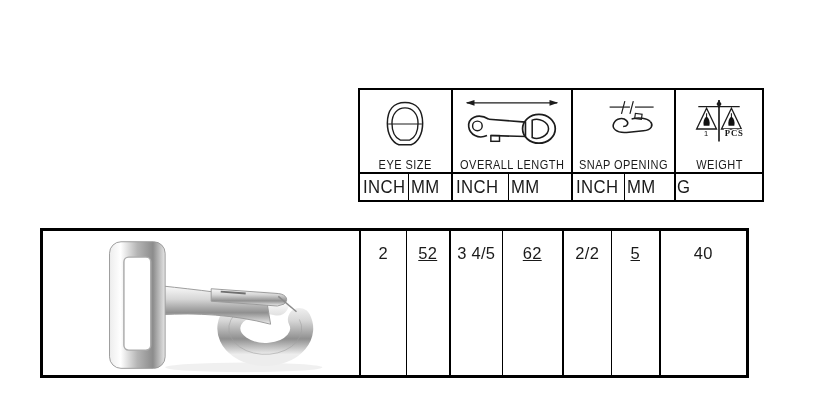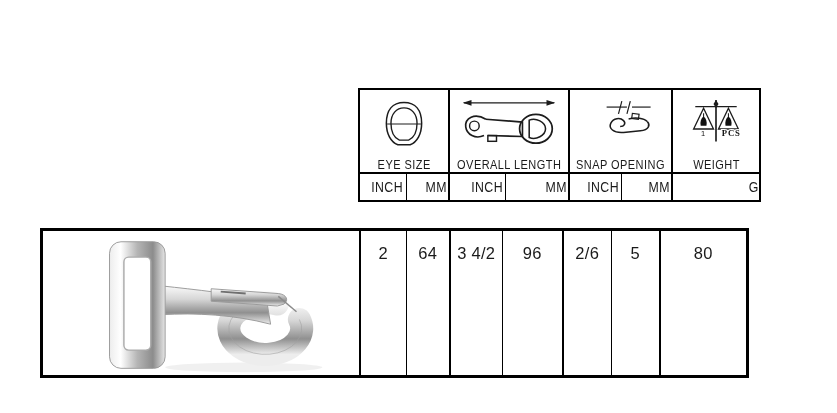--- a/index.html
+++ b/index.html
@@ -10,23 +10,23 @@
   table { border-collapse:collapse; table-layout:fixed; }
   td { padding:0; }
 
   
   .spec-head { position:absolute; left:358px; top:88px; border:2px solid #000; }
   .icon-cell { height:82px; vertical-align:bottom; text-align:center; }
   .icon-wrap { display:flex; flex-direction:column; align-items:center; justify-content:flex-end; height:82px; }
   .icon-area { flex:1; display:flex; align-items:center; justify-content:center; width:100%; }
   .col-label { font-size:12.5px; white-space:nowrap; }
   .cond { display:inline-block; transform:scaleX(0.88); transform-origin:center; letter-spacing:0.5px; }
-  .unit-cell { height:26px; text-align:right; font-size:14px; border-top:2px solid #000; }
+  .unit-cell { height:26px; text-align:left; font-size:19px; border-top:2px solid #000; }
   .gl { border-left:2px solid #000; }   
-  .tl { border-left:1px solid #000; }   
+  .tl { border-left:1px solid #000;text-decoration:underline; }   
 
   
   .spec-data { position:absolute; left:40px; top:228px; border:3px solid #000; }
   .spec-data td { vertical-align:top; text-align:center; }
   .value-cell { padding-top:13px; font-size:16.5px; letter-spacing:0.3px; }
   .product-cell { position:relative; height:144px; }
   .product-art { position:absolute; left:52px; top:5px; }
 
   .icon-stroke { stroke:#1c1c1c; fill:none; }
 </style>
@@ -178,23 +178,23 @@
 
           <path d="M116,55 L186,60 C195,61 197,67 192,71 L185,73 L116,68 Z" fill="url(#chh)" stroke="#9a9a9a" stroke-width="1"></path>
           <line x1="126" y1="58" x2="152" y2="60" stroke="#6f6f6f" stroke-width="2"></line>
           <line x1="186" y1="63" x2="205" y2="79" stroke="#8a8a8a" stroke-width="1.5"></line>
 
           <rect x="10" y="6" width="58" height="132" rx="12" fill="url(#chv)" stroke="#9a9a9a" stroke-width="1"></rect>
           <rect x="25" y="22" width="28" height="97" rx="5" fill="#ffffff" stroke="#ababab" stroke-width="1.5"></rect>
         </svg>
       </td>
       <td class="value-cell gl">2</td>
-      <td class="value-cell tl">64</td>
-      <td class="value-cell gl">3 4/2</td>
-      <td class="value-cell tl">96</td>
-      <td class="value-cell gl">2/6</td>
+      <td class="value-cell tl">52</td>
+      <td class="value-cell gl">3 4/5</td>
+      <td class="value-cell tl">62</td>
+      <td class="value-cell gl">2/2</td>
       <td class="value-cell tl">5</td>
-      <td class="value-cell gl">80</td>
+      <td class="value-cell gl">40</td>
     </tr>
   </tbody>
     </table>
 
 </div>
 
 </body></html>

